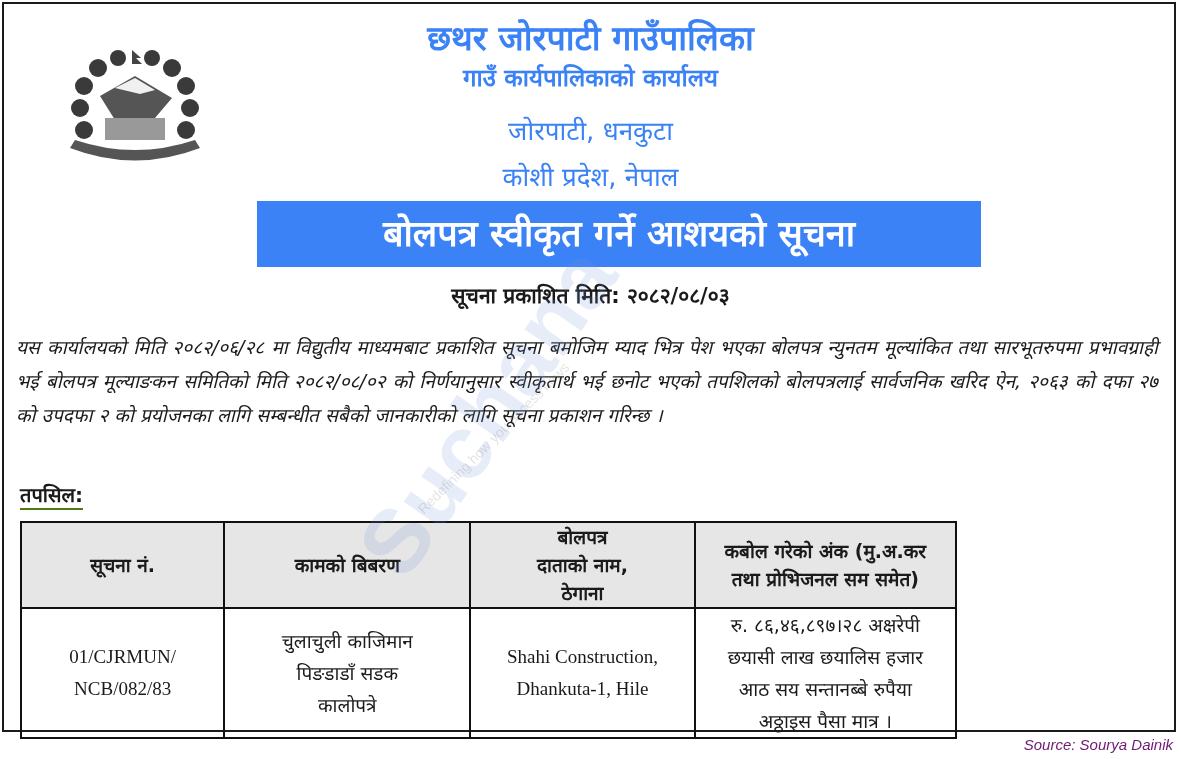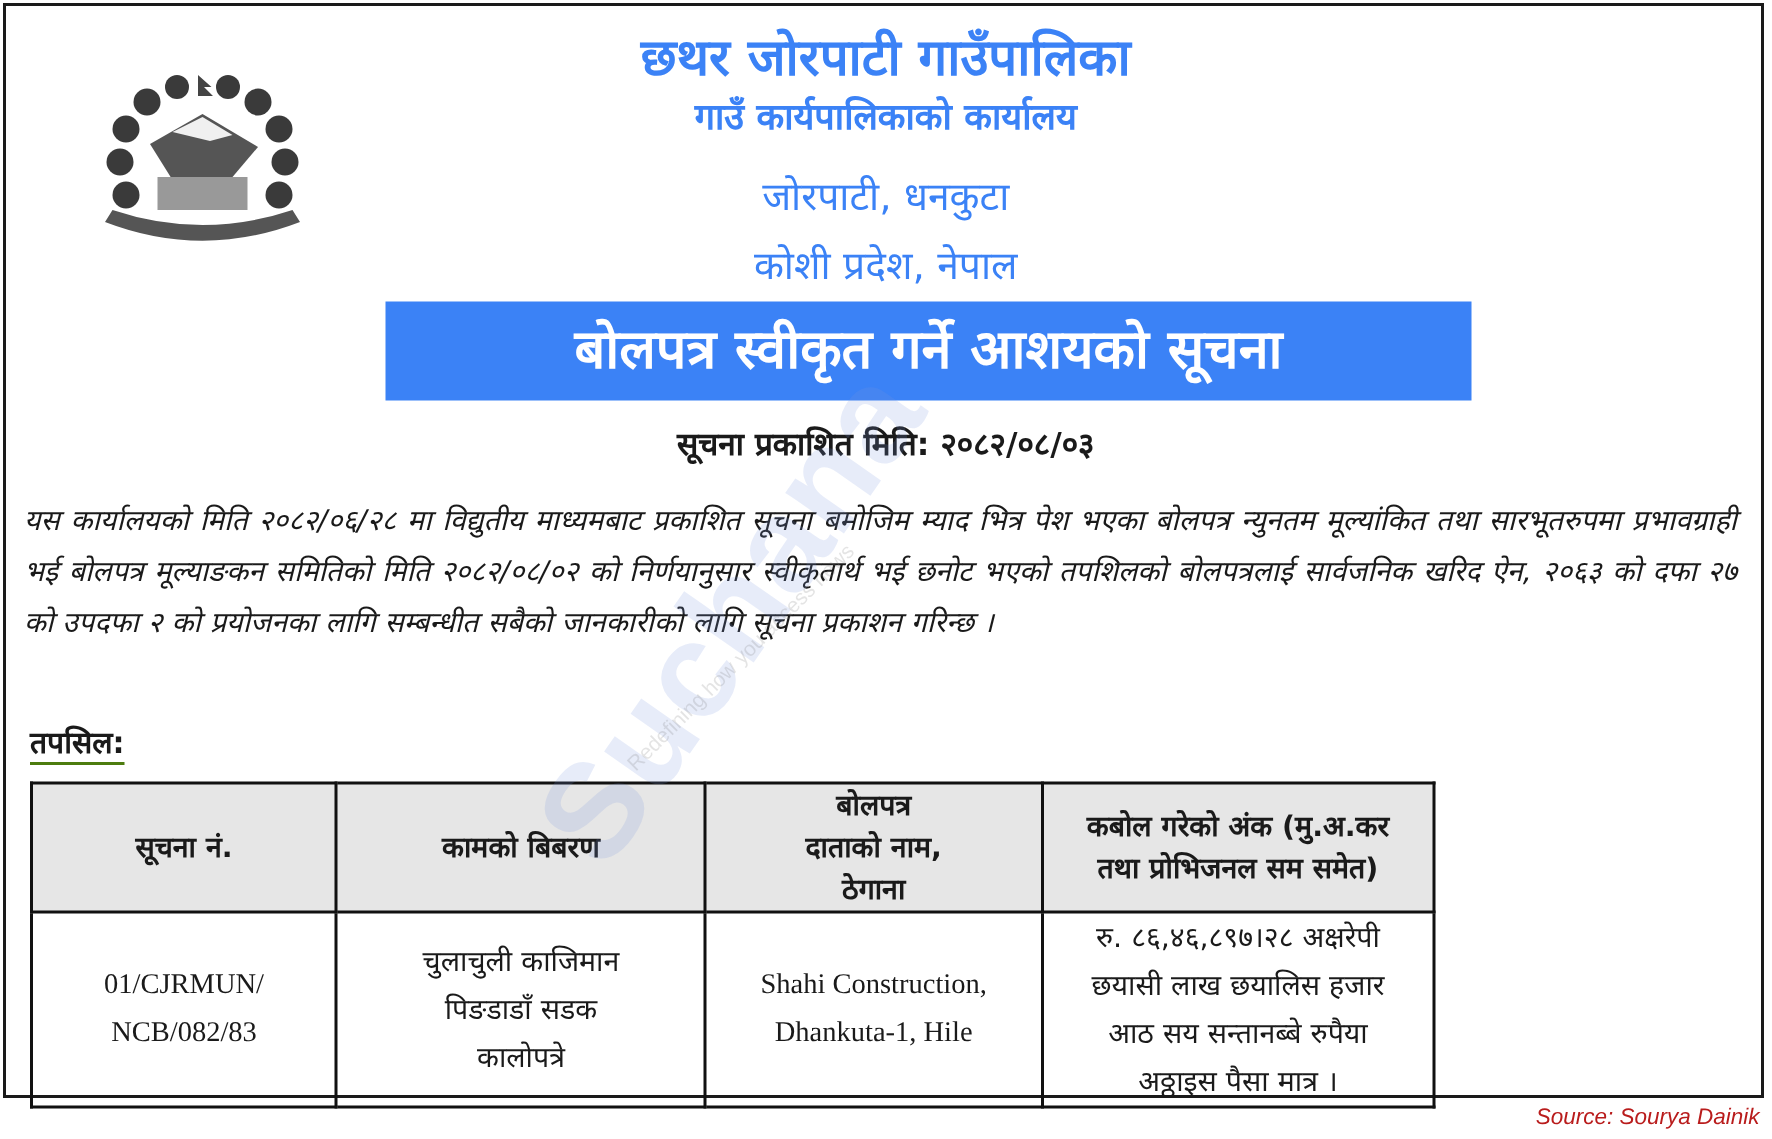--- a/index.html
+++ b/index.html
@@ -21,21 +21,21 @@
   .body-text { position: absolute; left: 16px; top: 330px; width: 1142px; font-size: 19px;
                line-height: 34px; text-align: justify; text-align-last: left; font-style: italic; }
   .detail-label { position: absolute; left: 20px; top: 482px; font-size: 20px; font-weight: bold;
                   border-bottom: 2px solid #4d7c0f; line-height: 26px; }
   table.tbl { position: absolute; left: 20px; top: 521px; width: 937px; border-collapse: collapse; }
   table.tbl th, table.tbl td { border: 2px solid #111; text-align: center; vertical-align: middle; }
   table.tbl th { background: #e6e6e6; font-size: 19px; font-weight: bold; height: 68px; line-height: 28px; }
   table.tbl td { font-size: 19px; height: 118px; line-height: 32px; }
   .serif { font-family: "Liberation Serif", "DejaVu Serif", serif; font-size: 21px; }
   .source { position: absolute; right: 8px; top: 736px; font-style: italic; font-size: 15px;
-            font-family: "Liberation Sans", sans-serif; color: #b91c1c; margin-left: 35px; }
+            font-family: "Liberation Sans", sans-serif; color: #701a75; margin-left: 35px; }
   .wm { position: absolute; color: rgba(120,150,220,0.18); font-weight: bold;
         font-family: "Liberation Sans", sans-serif; pointer-events: none; }
 </style>
 </head>
 <body>
 
 <div class="frame"></div>
 
 <svg class="emblem" viewBox="0 0 150 130">
   <g fill="#3a3a3a">

